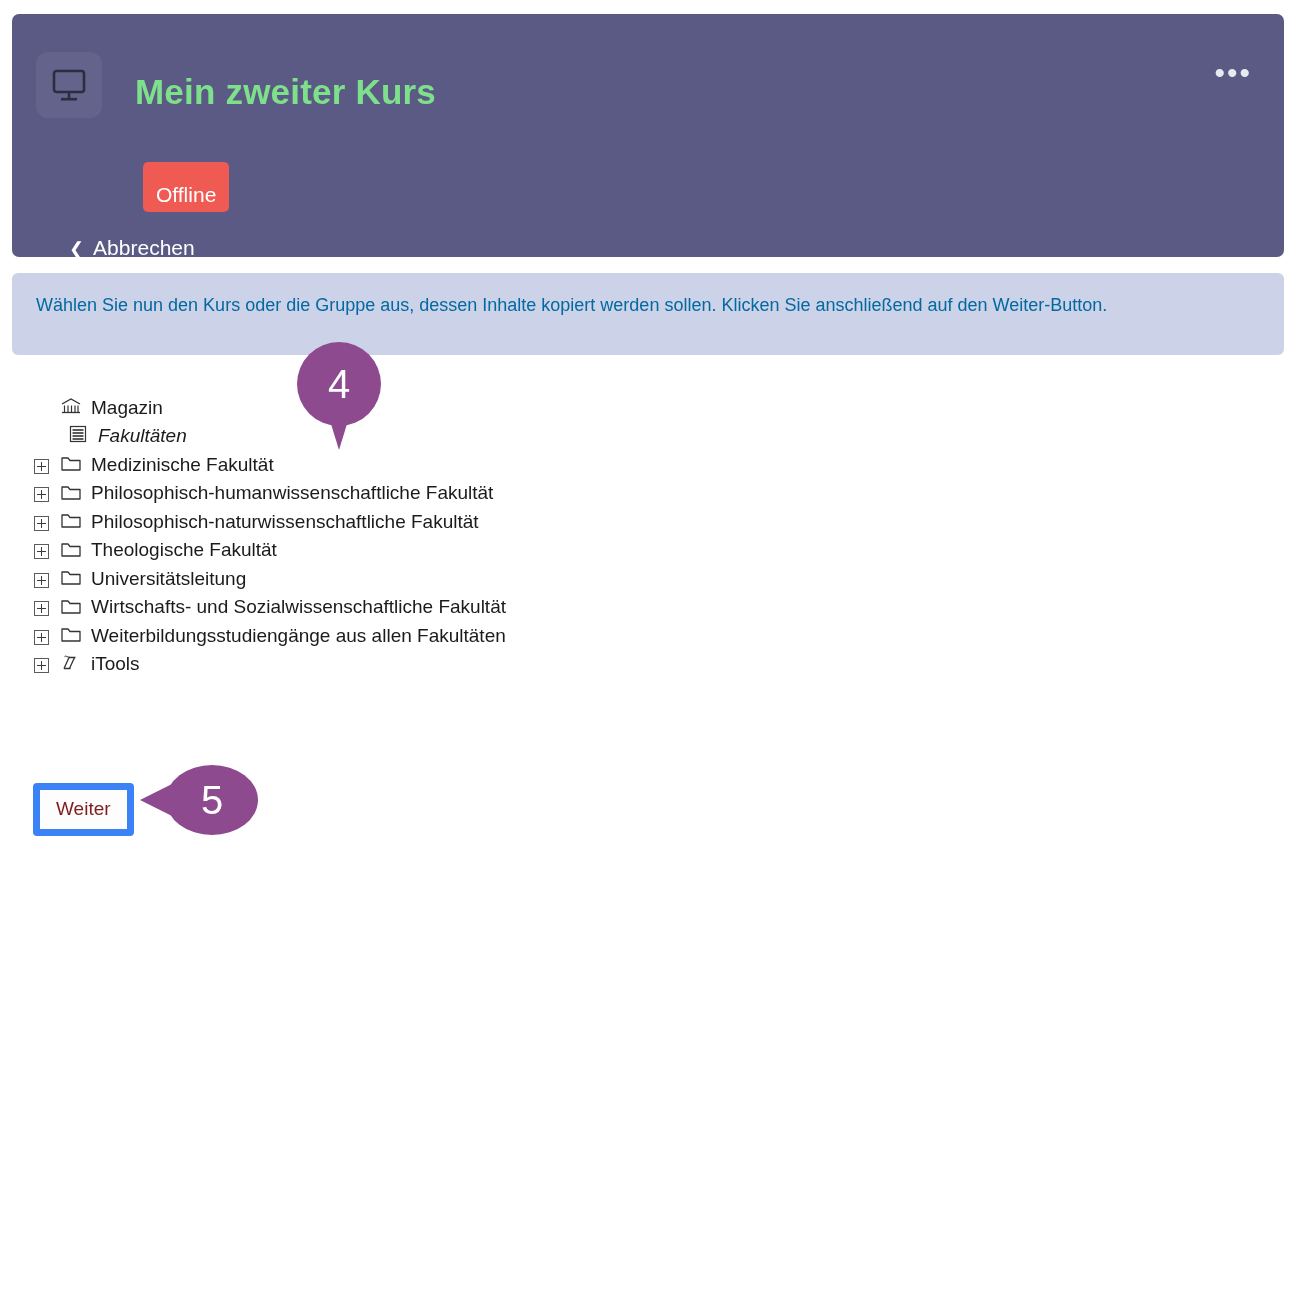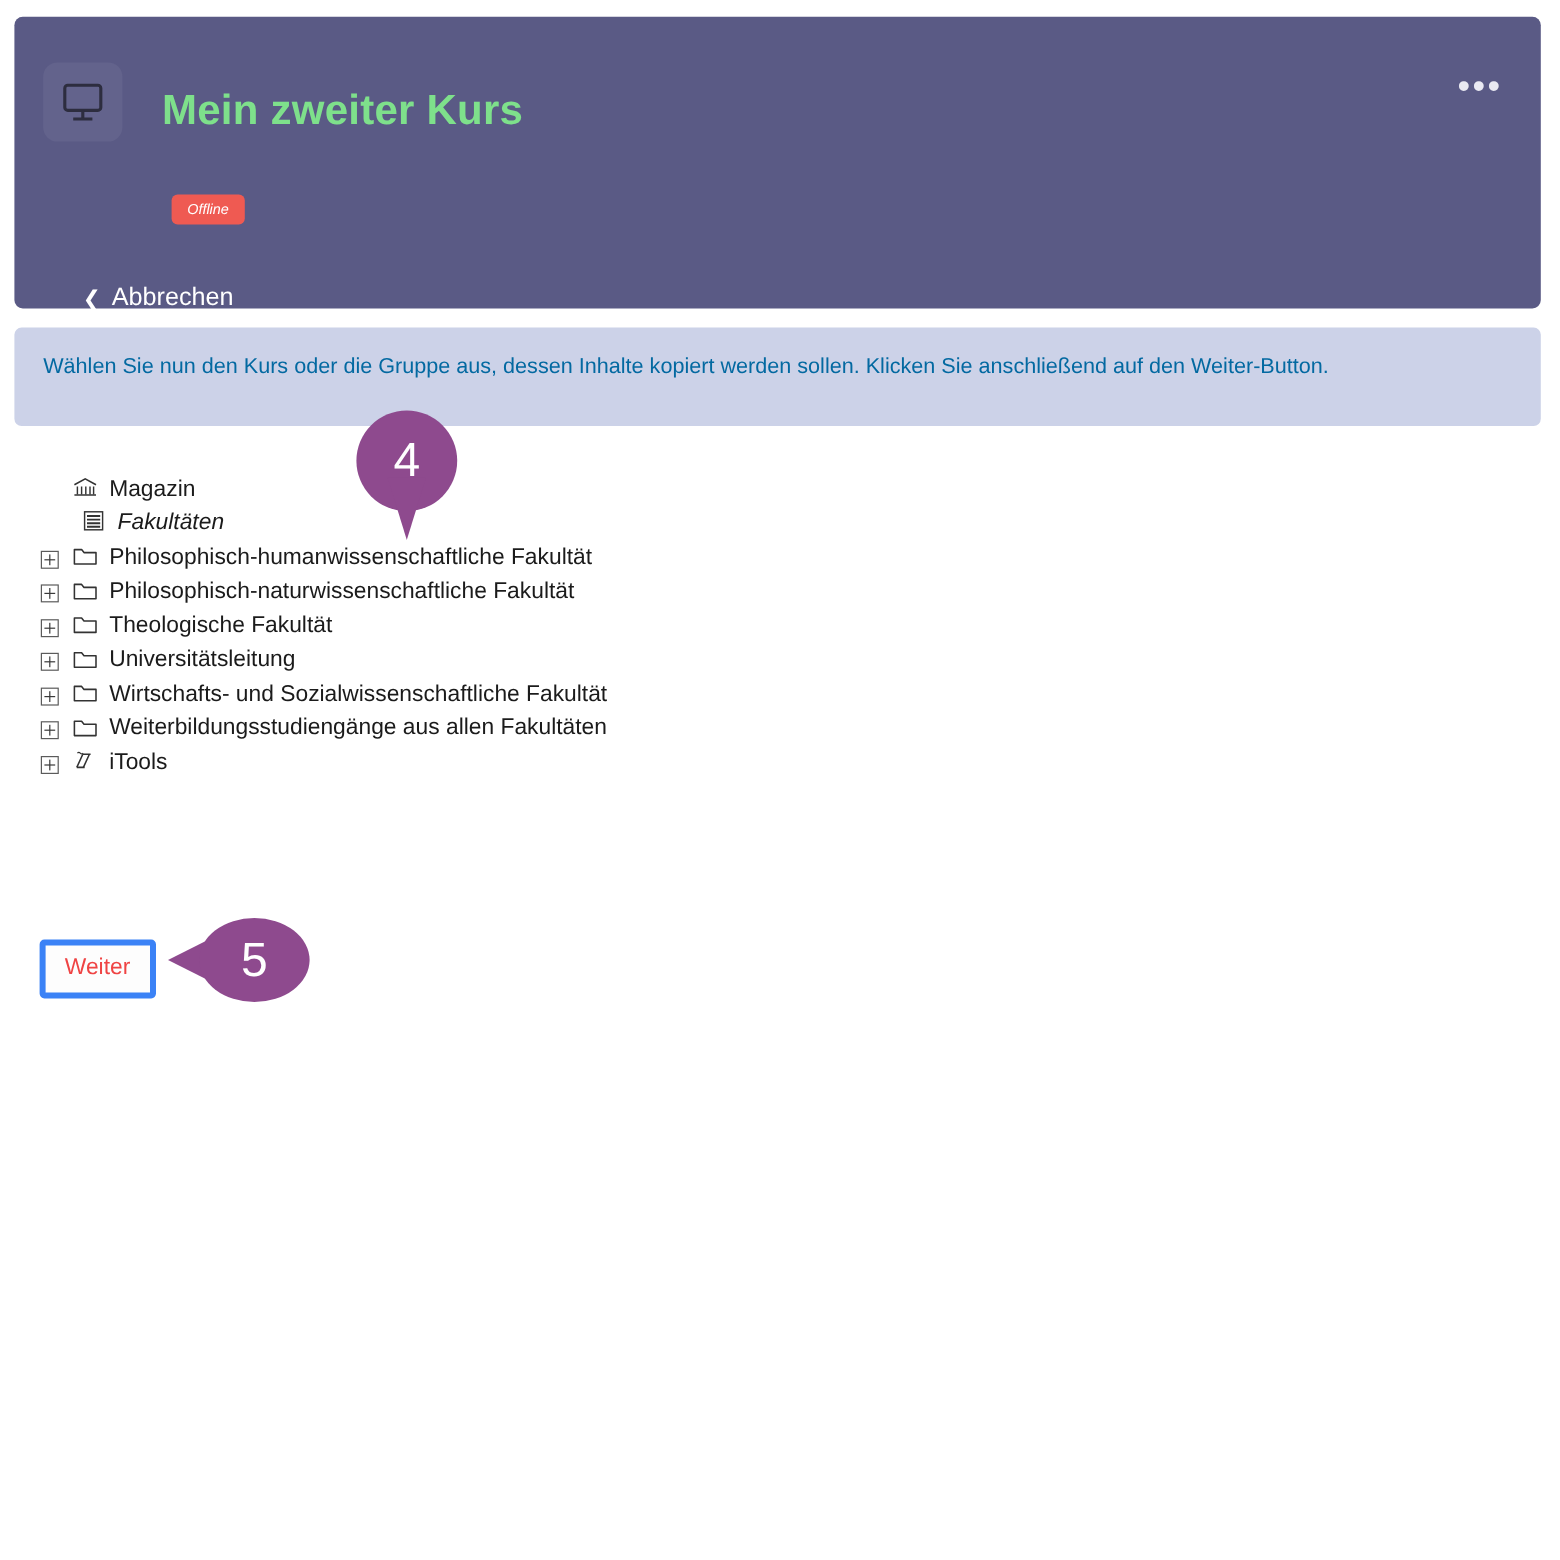--- a/index.html
+++ b/index.html
@@ -59,25 +59,24 @@
     white-space: nowrap;
     text-align: center;
   }
 
   .status-badge {
     position: absolute;
     left: 131px;
     top: 148px;
     background: #ef5a52;
     color: #ffffff;
-    font-size: 12px;
-    padding: 6px 13px 6px 13px;
+    font-size: 21px;
+    padding: 21px 13px 6px 13px;
     border-radius: 5px;
     line-height: 1.1;
-    font-style: italic;
   }
 
   .back-link {
     position: absolute;
     left: 57px;
     top: 222px;
     color: #ffffff;
     font-size: 21px;
     display: flex;
     align-items: center;
@@ -179,25 +178,25 @@
 
   .indent-1 { margin-left: 0px; }
   .indent-2 { margin-left: 31px; font-style: italic; }
 
   
   .weiter-btn {
     position: absolute;
     left: 33px;
     top: 783px;
     background: #fdfdfd;
-    border: 5px solid #3b82f6;
+    border: 7px solid #3b82f6;
     border-radius: 4px;
     font-size: 19px;
     font-family: "Liberation Sans", sans-serif;
-    color: #ef4444;
+    color: #7f1d1d;
     padding: 8px 16px 9px 16px;
     cursor: pointer;
   }
 
   
   .callout-pin {
     position: absolute;
     width: 84px;
     height: 110px;
   }
@@ -310,20 +309,29 @@
           <rect x="2.5" y="2.5" width="15" height="15" fill="none" stroke="#333" stroke-width="1.2"></rect>
           <line x1="4.5" y1="6" x2="15.5" y2="6" stroke="#333" stroke-width="1.6"></line>
           <line x1="4.5" y1="9" x2="15.5" y2="9" stroke="#333" stroke-width="1.6"></line>
           <line x1="4.5" y1="12" x2="15.5" y2="12" stroke="#333" stroke-width="1.6"></line>
           <line x1="4.5" y1="15" x2="15.5" y2="15" stroke="#333" stroke-width="1.6"></line>
         </svg>
       </span>
       <span class="tree-label">Fakultäten</span>
     </div>
 
+    <div class="tree-row indent-1">
+      <span class="expander"></span>
+      <span class="tree-icon">
+        <svg width="22" height="19" viewBox="0 0 22 19">
+          <path d="M2 17 V5 h6 l2 2.5 h10 V17 Z" fill="none" stroke="#333" stroke-width="1.3" stroke-linejoin="round"></path>
+        </svg>
+      </span>
+      <span class="tree-label">Medizinische Fakultät</span>
+    </div>
 
 
     <div class="tree-row indent-1">
       <span class="expander"></span>
       <span class="tree-icon">
         <svg width="22" height="19" viewBox="0 0 22 19">
           <path d="M2 17 V5 h6 l2 2.5 h10 V17 Z" fill="none" stroke="#333" stroke-width="1.3" stroke-linejoin="round"></path>
         </svg>
       </span>
       <span class="tree-label">Philosophisch-humanwissenschaftliche Fakultät</span>

